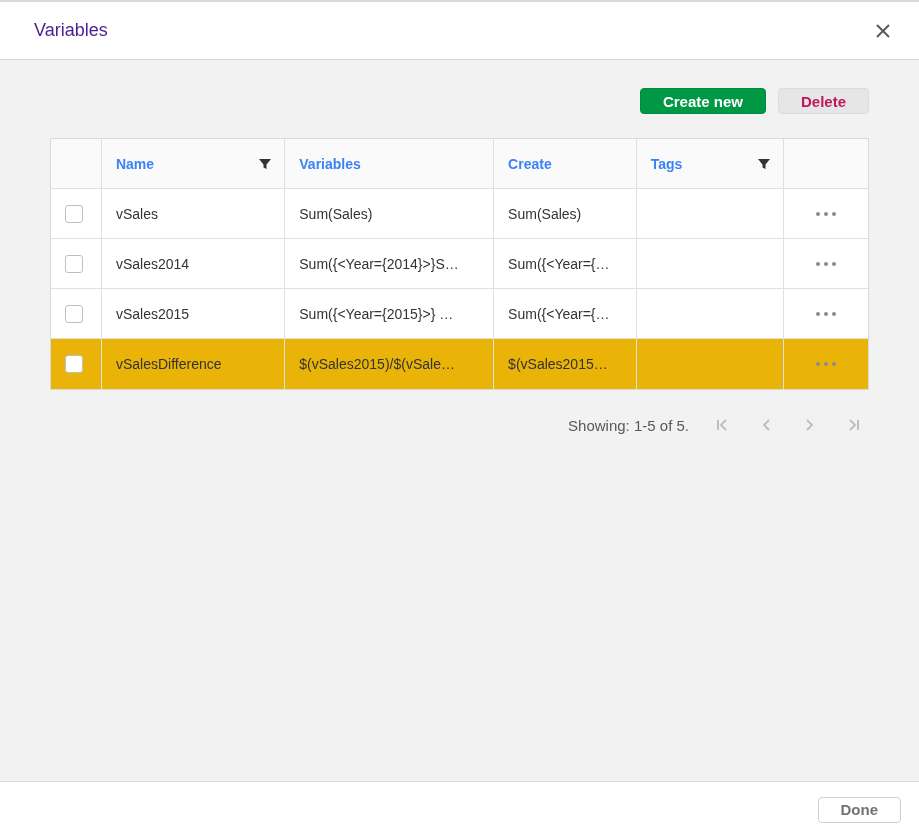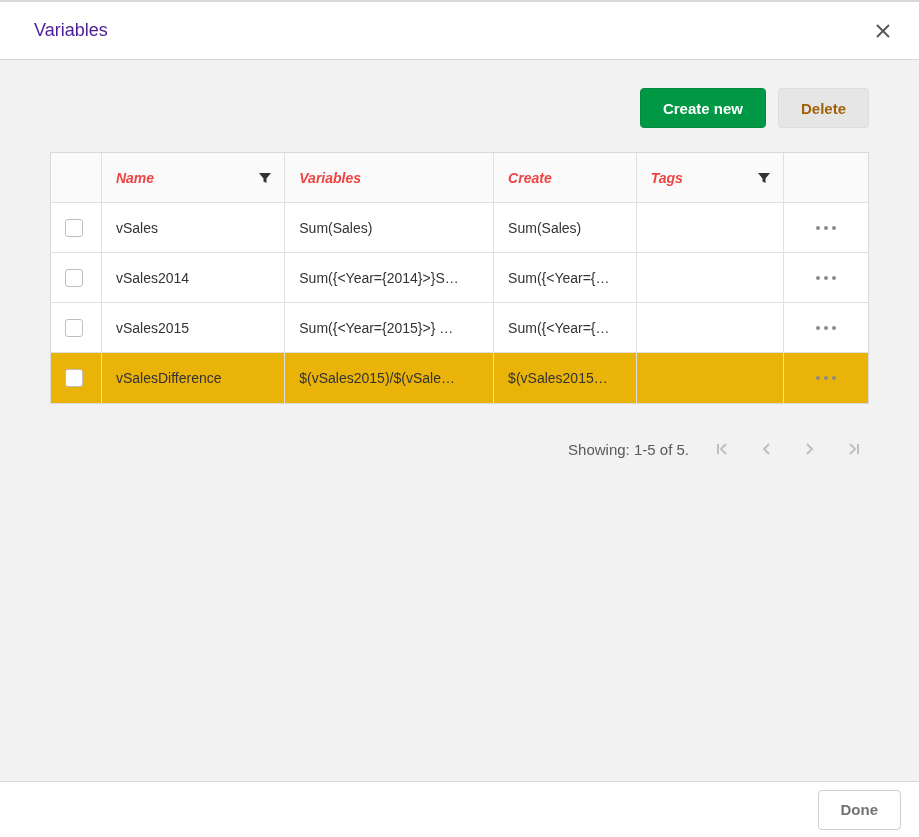--- a/index.html
+++ b/index.html
@@ -48,39 +48,39 @@
     display: flex;
     flex-direction: column;
   }
   .toolbar {
     display: flex;
     justify-content: flex-end;
     gap: 12px;
     margin-bottom: 24px;
   }
   .btn {
-    height: 40px;
+    height: 26px;
     padding: 0 22px;
     border-radius: 4px;
     font-size: 15px;
     font-weight: 600;
     border: 1px solid transparent;
     display: inline-flex;
     align-items: center;
     justify-content: center;
     cursor: pointer;
   }
   .btn-primary {
     background: #009845;
     color: #fff;
     border-color: #008a3f;
   }
   .btn-disabled {
     background: #e6e6e6;
-    color: #a16207;
+    color: #be185d;
     border-color: #dcdcdc;
     cursor: default;
   }
   .btn-default {
     background: #fff;
     color: #737373;
     border: 1px solid #cfcfcf;
   }
 
   
@@ -98,23 +98,22 @@
     height: 50px;
     text-align: left;
     vertical-align: middle;
     overflow: hidden;
     text-overflow: ellipsis;
     white-space: nowrap;
   }
   .tbl thead th {
     background: #fafafa;
     font-weight: 700;
-    color: #ef4444;
+    color: #3b82f6;
     position: relative;
-    font-style: italic;
   }
   .tbl tr > *:last-child { border-right: none; }
   .tbl tbody tr:last-child > * { border-bottom: none; }
   .tbl tbody tr.selected { background: #eab308; }
 
   .col-check { width: 50px; text-align:center; padding:0; }
   .col-name { width: 180px; font-weight:400; }
   .col-def  { width: 205px; max-width:205px; }
   .col-val  { width: 140px; max-width:140px; }
   .col-tags { width: 145px; }
@@ -148,21 +147,21 @@
     width: 100%; height:100%;
     cursor: pointer;
   }
 
   
   .pager-bar {
     display:flex;
     align-items:center;
     justify-content:flex-end;
     gap: 22px;
-    margin-top: 34px;
+    margin-top: 24px;
     color: #595959;
     font-size: 15px;
     padding-right: 4px;
   }
   .pager-btn {
     width: 22px; height:22px;
     display:flex; align-items:center; justify-content:center;
     color: #bfbfbf;
     cursor: default;
   }

